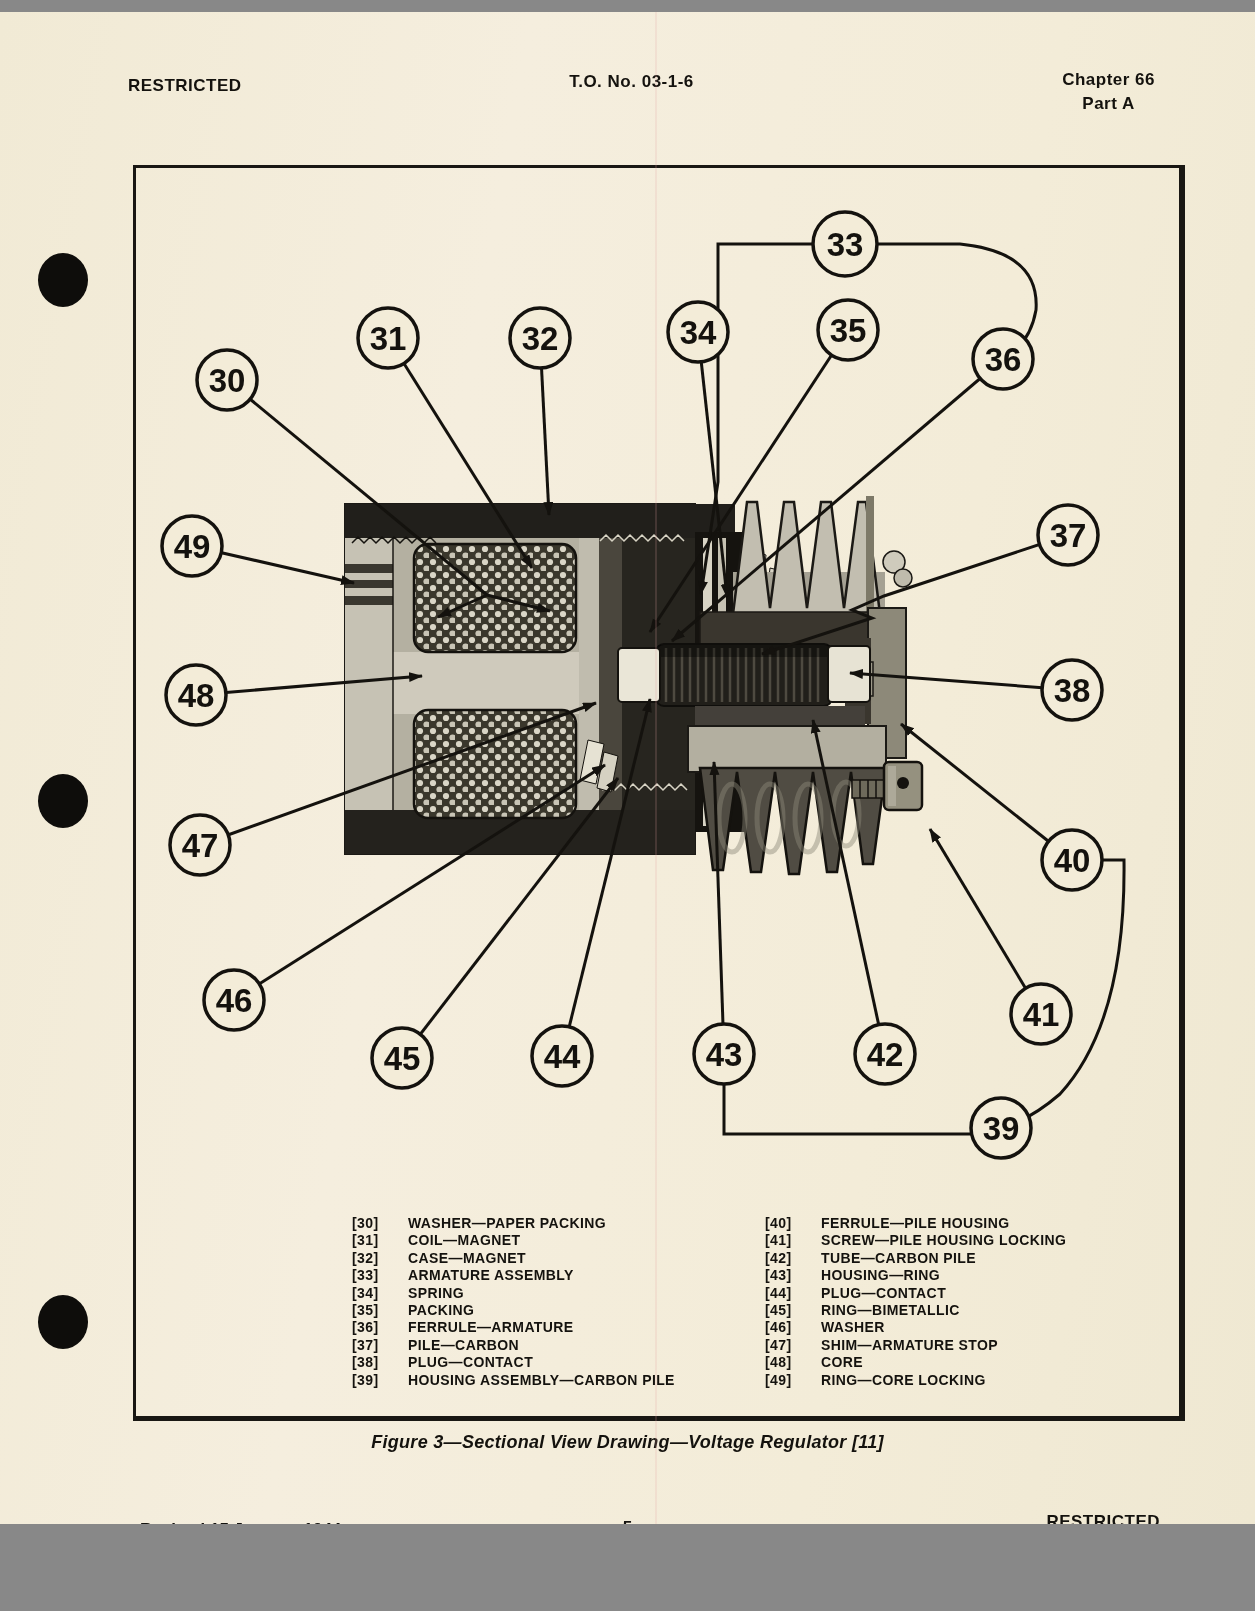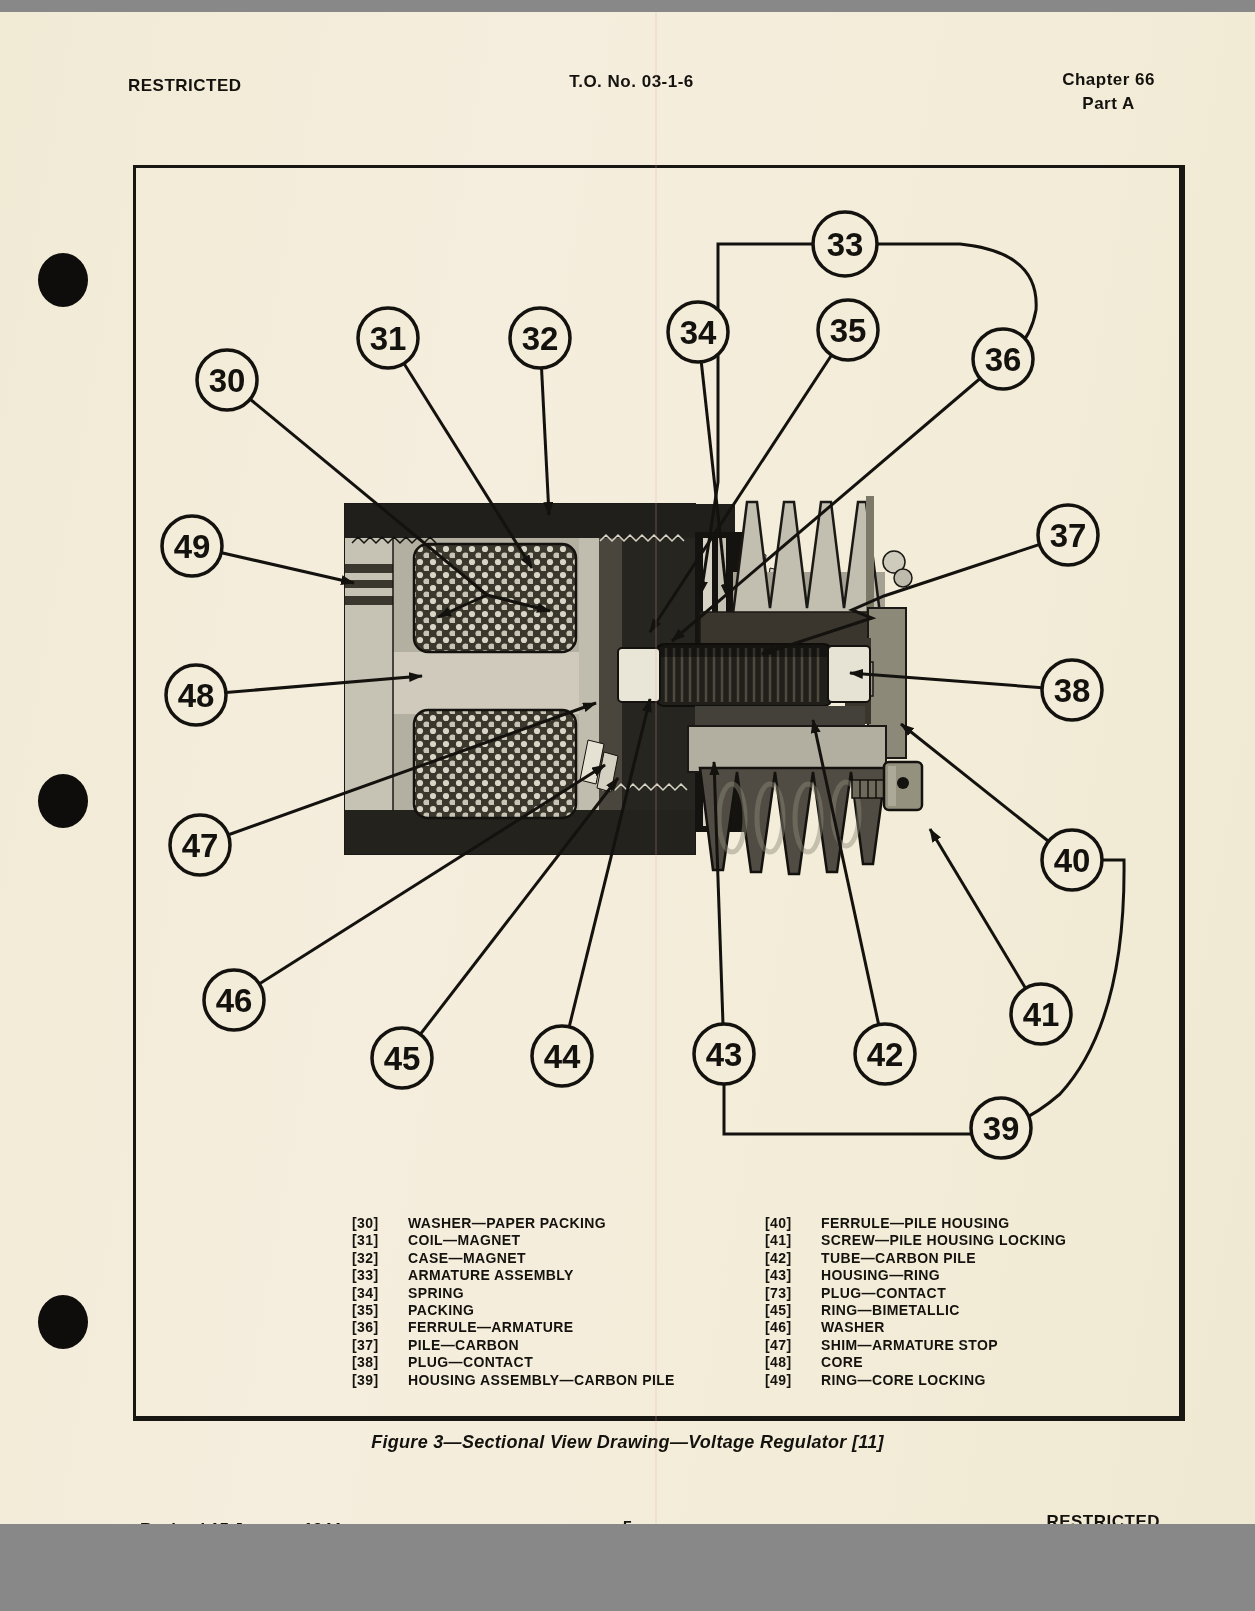--- a/index.html
+++ b/index.html
@@ -315,21 +315,21 @@
       </div>
       <div class="lrow">
         <span class="lnum">[42]</span>
         <span class="llab">TUBE—CARBON PILE</span>
       </div>
       <div class="lrow">
         <span class="lnum">[43]</span>
         <span class="llab">HOUSING—RING</span>
       </div>
       <div class="lrow">
-        <span class="lnum">[73]</span>
+        <span class="lnum">[44]</span>
         <span class="llab">PLUG—CONTACT</span>
       </div>
       <div class="lrow">
         <span class="lnum">[45]</span>
         <span class="llab">RING—BIMETALLIC</span>
       </div>
       <div class="lrow">
         <span class="lnum">[46]</span>
         <span class="llab">WASHER</span>
       </div>

